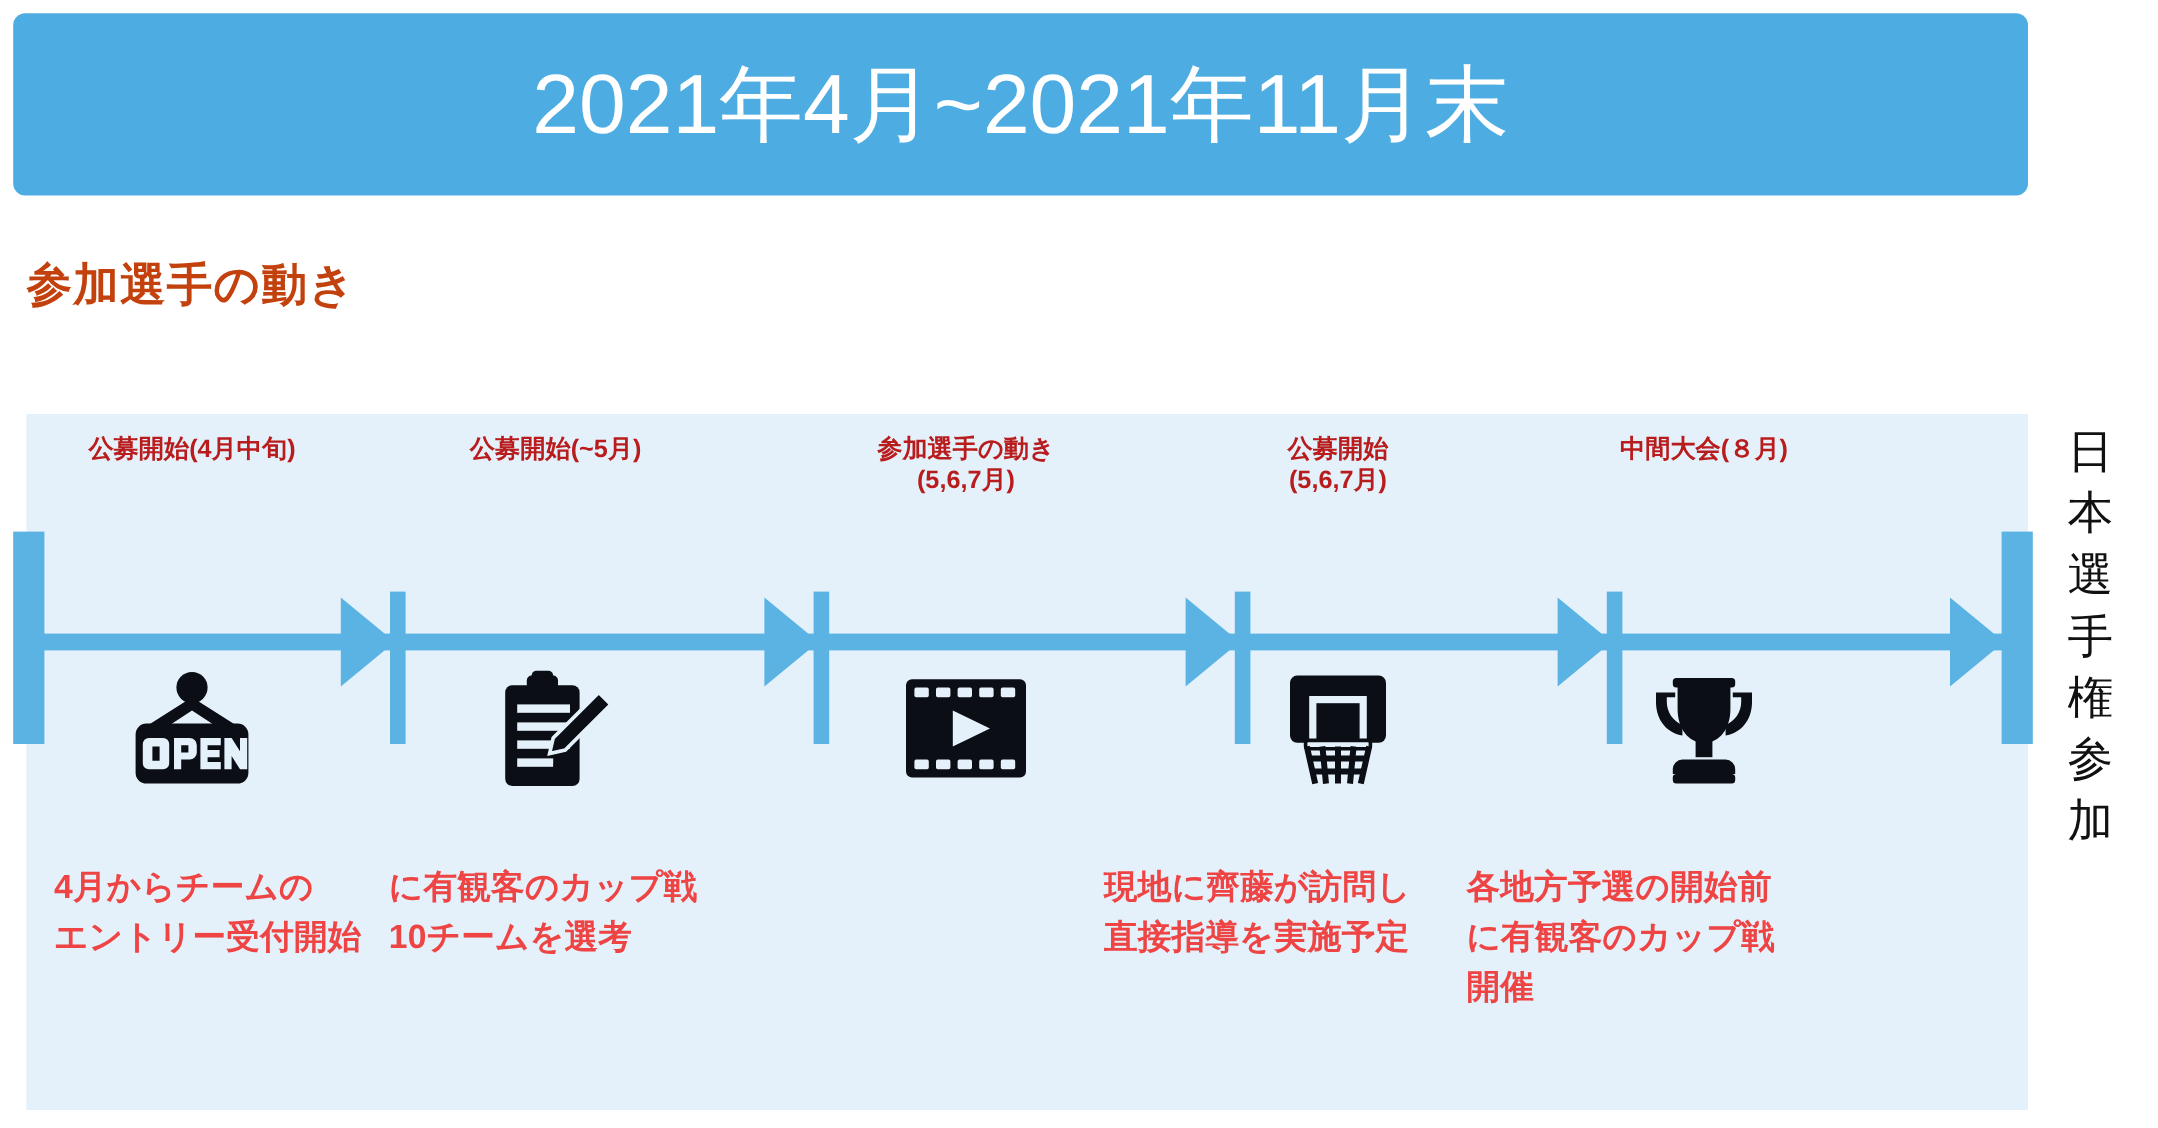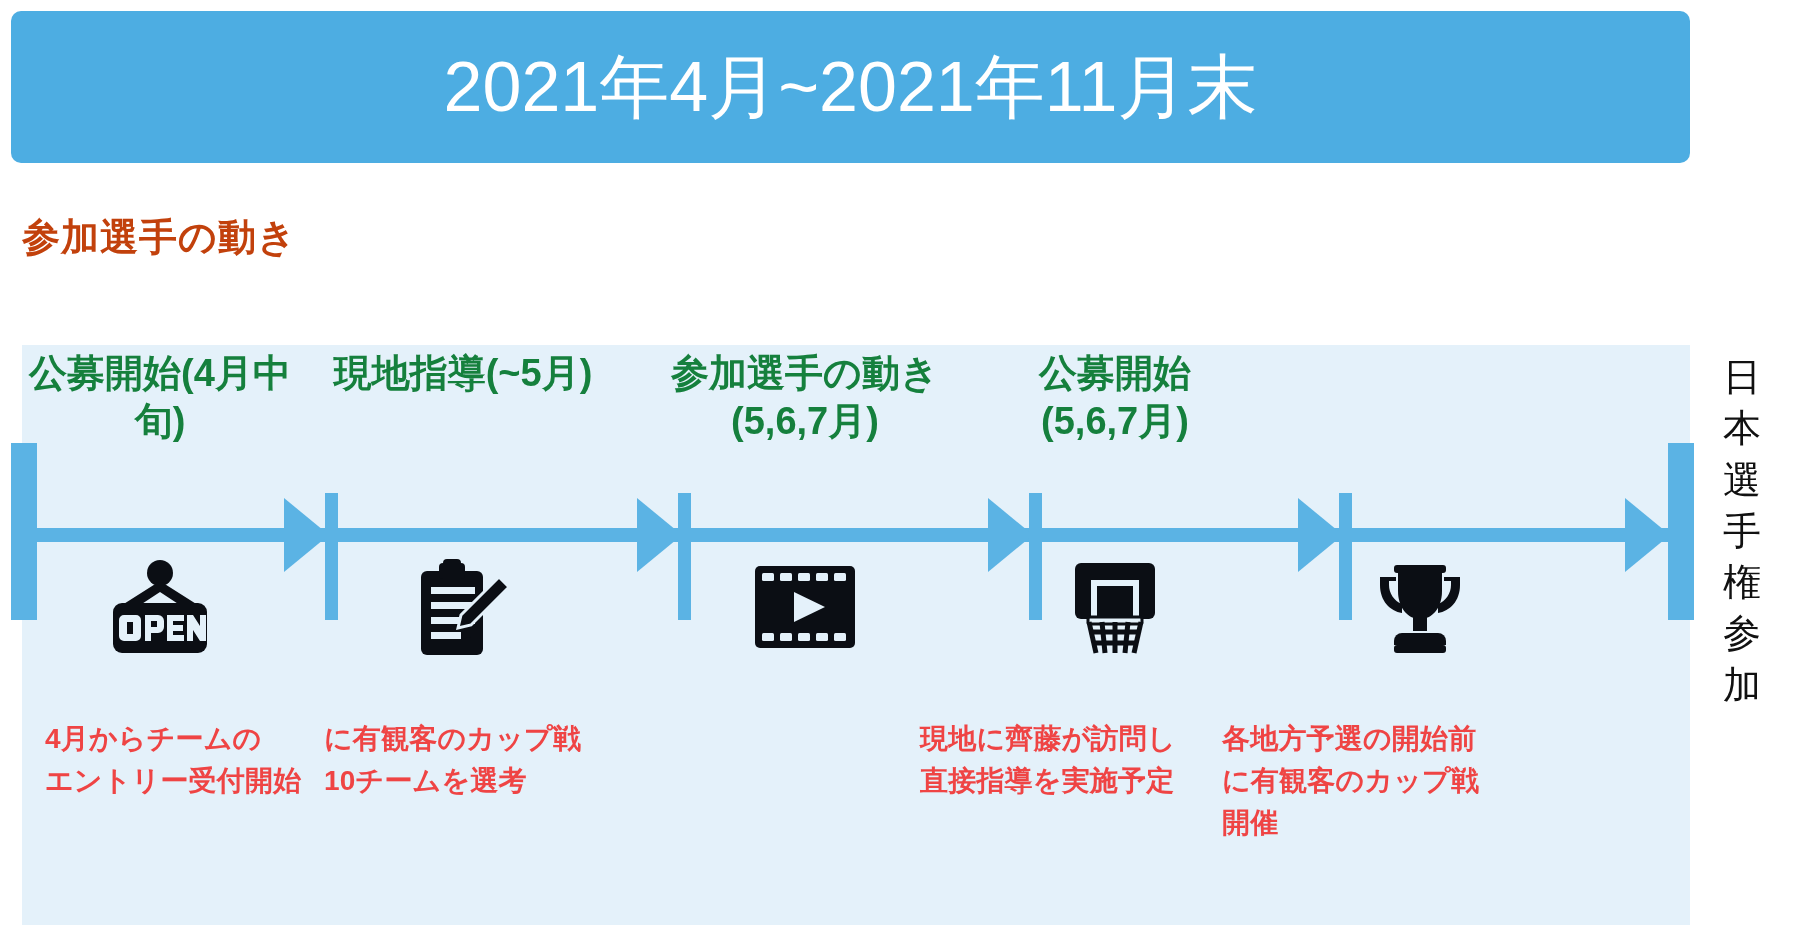--- a/index.html
+++ b/index.html
@@ -79,26 +79,27 @@
     border-left: 45px solid #5BB3E4;
   }
 
   
   .milestone {
     position: absolute;
     top: 350px;
     width: 280px;
   }
   .ms-label {
-    color: #15803d;
-    font-size: 38px;
+    color: #b91c1c;
+    font-size: 21px;
     font-weight: bold;
     line-height: 1.25;
     text-align: center;
     white-space: pre-line;
+    margin-top: 12px;
   }
   .ms-icon {
     position: absolute;
     top: 552px;
     width: 280px;
     height: 110px;
     display: flex;
     align-items: center;
     justify-content: center;
   }
@@ -174,21 +175,21 @@
         <path d="M38 56 h13 a6 6 0 0 1 6 6 v6 a6 6 0 0 1 -6 6 h-7 v8 h-6 z m6 6 v6 h6 v-6 z"></path>
         <path d="M60 56 h17 v6 h-11 v4 h10 v6 h-10 v4 h11 v6 h-17 z"></path>
         <path d="M80 56 h6 l7 11 v-11 h6 v26 h-6 l-7 -11 v11 h-6 z"></path>
       </g>
     </svg>
   </div>
   <div class="ms-desc" style="left:45px">4月からチームの
 エントリー受付開始</div>
 
   <div class="milestone" style="left:323px">
-    <div class="ms-label">現地指導(~5月)</div>
+    <div class="ms-label">公募開始(~5月)</div>
   </div>
   <div class="ms-icon" style="left:323px">
     <svg width="100" height="104" viewBox="0 0 100 104" aria-hidden="true">
       <rect x="8" y="16" width="62" height="84" rx="6" fill="#0B0E14"></rect>
       <rect x="26" y="8" width="26" height="16" rx="4" fill="#0B0E14"></rect>
       <path d="M34 4 h10 a4 4 0 0 1 4 4 v4 h-18 v-4 a4 4 0 0 1 4 -4 z" fill="#0B0E14"></path>
       <g fill="#E4F1FA">
         <rect x="18" y="32" width="44" height="7"></rect>
         <rect x="18" y="47" width="44" height="7"></rect>
         <rect x="18" y="62" width="44" height="7"></rect>
@@ -242,20 +243,23 @@
         <path d="M59 65 L56 96"></path>
         <path d="M72 65 L65 96"></path>
         <path d="M22 75 H70"></path>
         <path d="M25 86 H67"></path>
       </g>
     </svg>
   </div>
   <div class="ms-desc" style="left:920px">現地に齊藤が訪問し
 直接指導を実施予定</div>
 
+  <div class="milestone" style="left:1280px">
+    <div class="ms-label">中間大会(８月)</div>
+  </div>
   <div class="ms-icon" style="left:1280px">
     <svg width="92" height="96" viewBox="0 0 92 96" aria-hidden="true">
       <path d="M24 10 h44 v22 c0 16 -9 28 -22 28 s-22 -12 -22 -28 z" fill="#0B0E14"></path>
       <rect x="20" y="6" width="52" height="8" rx="3" fill="#0B0E14"></rect>
       <path d="M22 18 H6 v8 c0 16 10 26 22 28 v-9 c-8 -3 -13 -11 -13 -19 v-4 h7 z" fill="#0B0E14"></path>
       <path d="M70 18 H86 v8 c0 16 -10 26 -22 28 v-9 c8 -3 13 -11 13 -19 v-4 h-7 z" fill="#0B0E14"></path>
       <rect x="39" y="56" width="14" height="16" fill="#0B0E14"></rect>
       <path d="M28 74 h36 a8 8 0 0 1 8 8 v4 h-52 v-4 a8 8 0 0 1 8 -8 z" fill="#0B0E14"></path>
       <rect x="20" y="86" width="52" height="8" rx="3" fill="#0B0E14"></rect>
     </svg>

